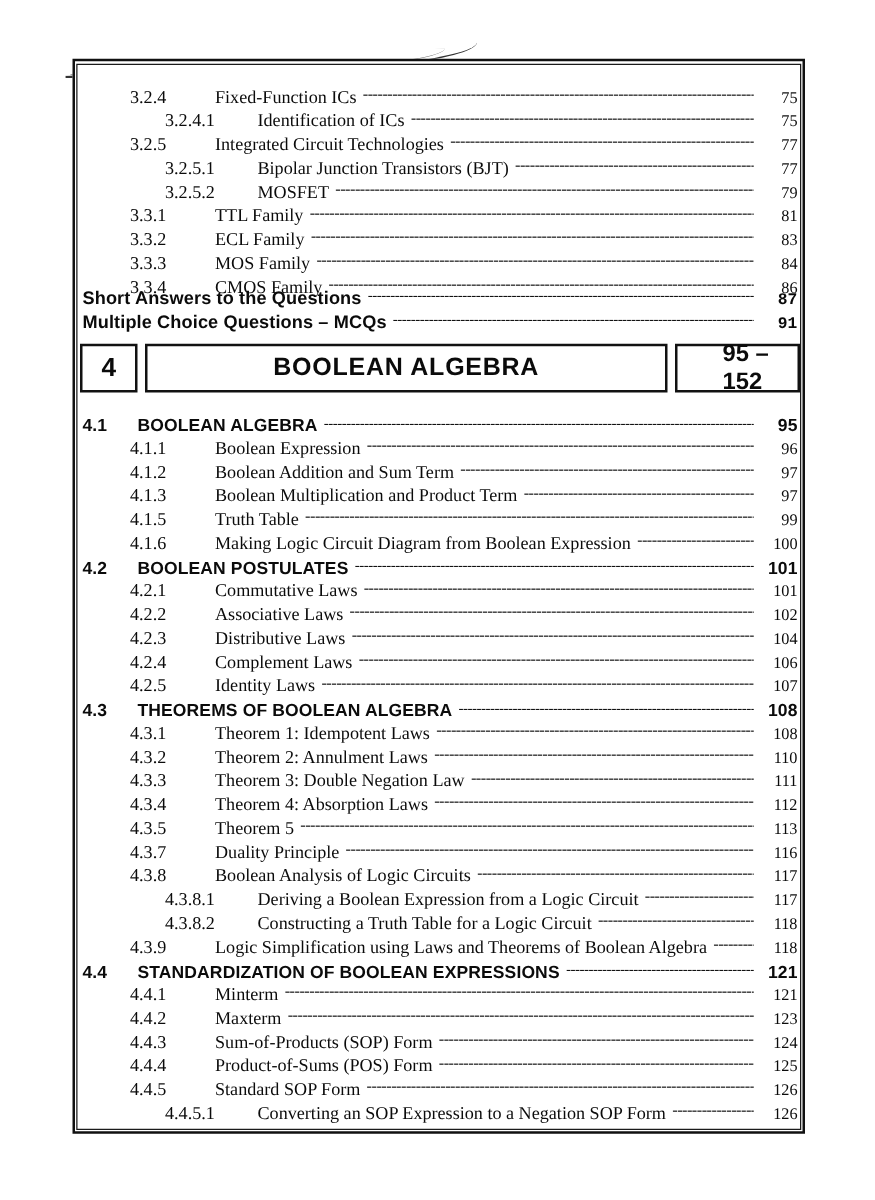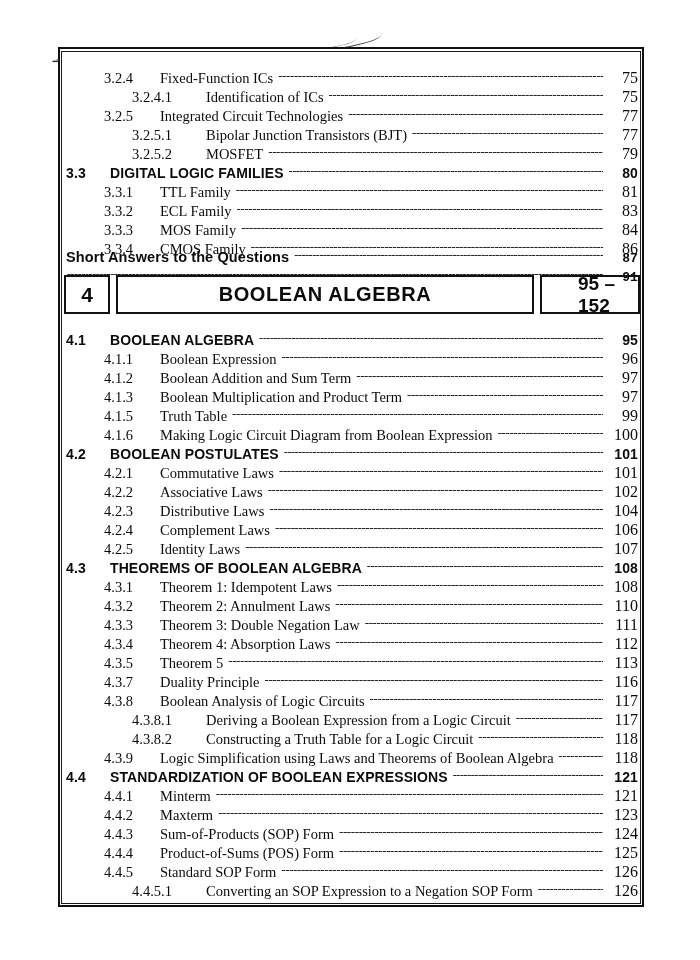--- a/index.html
+++ b/index.html
@@ -102,29 +102,29 @@
     font-size: 13px;
     letter-spacing: -0.4px;
     position: absolute;
     left: 0;
     bottom: -1px;
     color: #121212;
   }
   .pg {
     flex: 0 0 34px;
     text-align: right;
-    font-size: 16px;
+    font-size: 13px;
   }
 
   
   .lvl1 > .num { width: 44px; }
   .lvl2 > .num { width: 44px; margin-left: 38px; }
   .lvl3 > .num { width: 62px; margin-left: 66px; }
 
-  .lvl2 > .title { margin-left: 12px; }
+  .lvl2 > .title { margin-left: 24px; }
   .lvl3 > .title { margin-left: 12px; }
 
   
   .bold .num,
   .bold .title,
   .bold .pg {
     font-family: "Liberation Sans", sans-serif;
     font-weight: bold;
     font-size: 14px;
     letter-spacing: .1px;
@@ -234,26 +234,20 @@
       <span class="title">Bipolar Junction Transistors (BJT)</span>
       <span class="leader"></span>
       <span class="pg">77</span>
     </div>
     <div class="row lvl3">
       <span class="num">3.2.5.2</span>
       <span class="title">MOSFET</span>
       <span class="leader"></span>
       <span class="pg">79</span>
     </div>
-    <div class="row lvl1 bold">
-      <span class="num">3.3</span>
-      <span class="title">DIGITAL LOGIC FAMILIES</span>
-      <span class="leader"></span>
-      <span class="pg">80</span>
-    </div>
     <div class="row lvl2">
       <span class="num">3.3.1</span>
       <span class="title">TTL Family</span>
       <span class="leader"></span>
       <span class="pg">81</span>
     </div>
     <div class="row lvl2">
       <span class="num">3.3.2</span>
       <span class="title">ECL Family</span>
       <span class="leader"></span>
@@ -272,20 +266,21 @@
       <span class="pg">86</span>
     </div>
     <div class="row lvl0 bold fullbold">
       <span class="num"></span>
       <span class="title">Short Answers to the Questions</span>
       <span class="leader"></span>
       <span class="pg">87</span>
     </div>
     <div class="row lvl0 bold fullbold">
       <span class="num"></span>
+      <span class="title">Multiple Choice Questions – MCQs</span>
       <span class="leader"></span>
       <span class="pg">91</span>
     </div>
   </div>
 
 <div class="chapter-banner">
   <div class="chap-num-box">4</div>
   <div class="chap-title-box">BOOLEAN ALGEBRA</div>
   <div class="chap-pages-box">95 – 152</div>
 </div>

